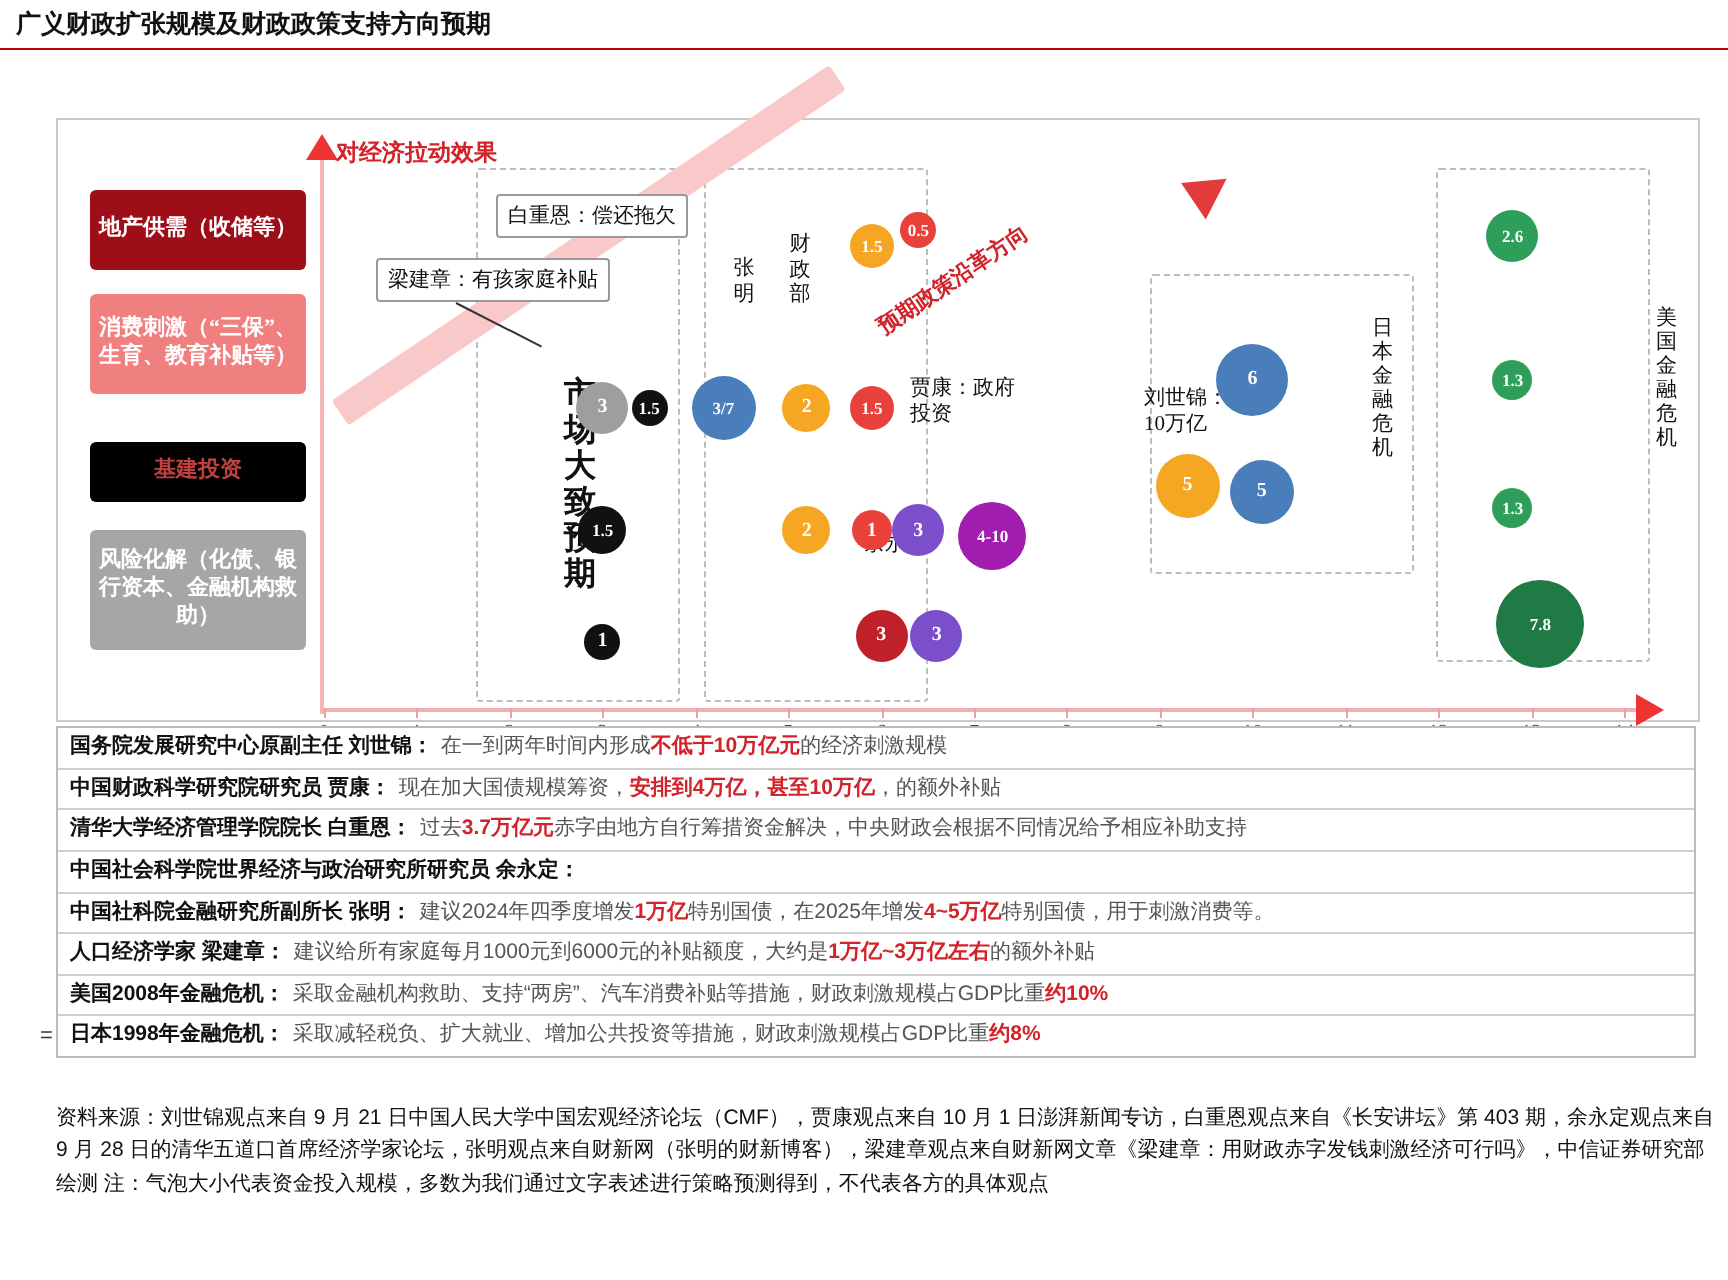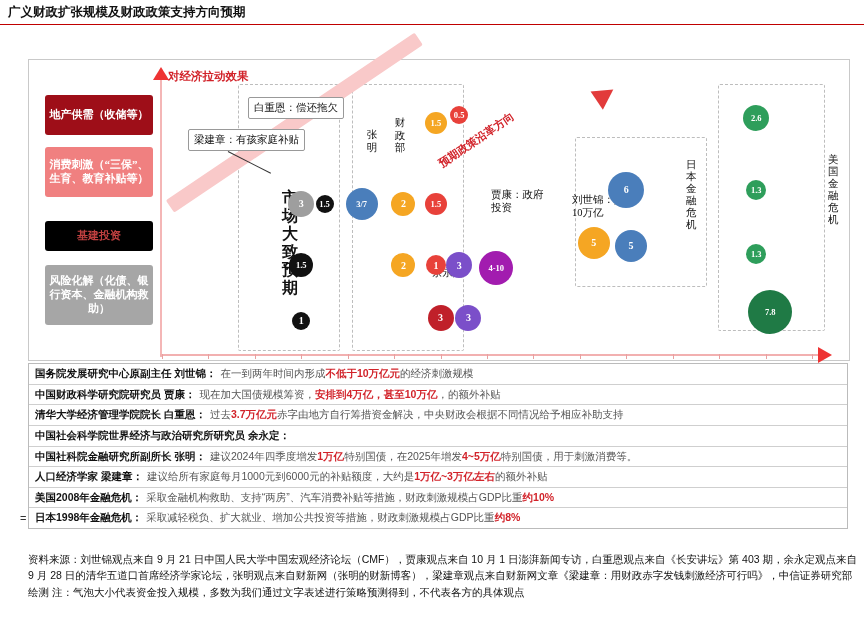--- a/index.html
+++ b/index.html
@@ -141,21 +141,21 @@
   <div class="trend-head"></div>
   <div class="trend-text">预期政策沿革方向</div>
 
   <div class="solidlabel" style="left:248px;top:68px;">白重恩：偿还拖欠</div>
   <div class="solidlabel" style="left:188px;top:100px;">梁建章：有孩家庭补贴</div>
   <div class="connector" style="left:228px;top:122px;width:48px;transform:rotate(27deg);transform-origin:left center;"></div>
 
   <div class="freetext" style="left:364px;top:100px;width:16px;text-align:center;color:#111;">张明</div>
   <div class="freetext" style="left:392px;top:88px;width:16px;text-align:center;color:#111;">财政部</div>
 
-  <div class="freetext" style="left:455px;top:160px;width:54px;color:#111;margin-left:36px;">贾康：政府投资</div>
+  <div class="freetext" style="left:455px;top:160px;width:54px;color:#111;">贾康：政府投资</div>
   <div class="freetext" style="left:432px;top:238px;width:40px;color:#111;">余永定</div>
 
   <div class="freetext" style="left:572px;top:165px;width:60px;color:#111;">刘世锦：共10万亿</div>
   <div class="freetext" style="left:686px;top:130px;width:14px;line-height:1.15;color:#111;">日本金融危机</div>
   <div class="freetext" style="left:828px;top:125px;width:14px;line-height:1.15;color:#111;">美国金融危机</div>
 
   <div class="bigtext" style="left:282px;top:160px;width:24px;">市场大致预期</div>
 <div class="tick" style="left: 162px;"></div>
     <div class="ticklabel" style="left: 162px;">0</div>
     <div class="tick" style="left: 208.429px;"></div>

